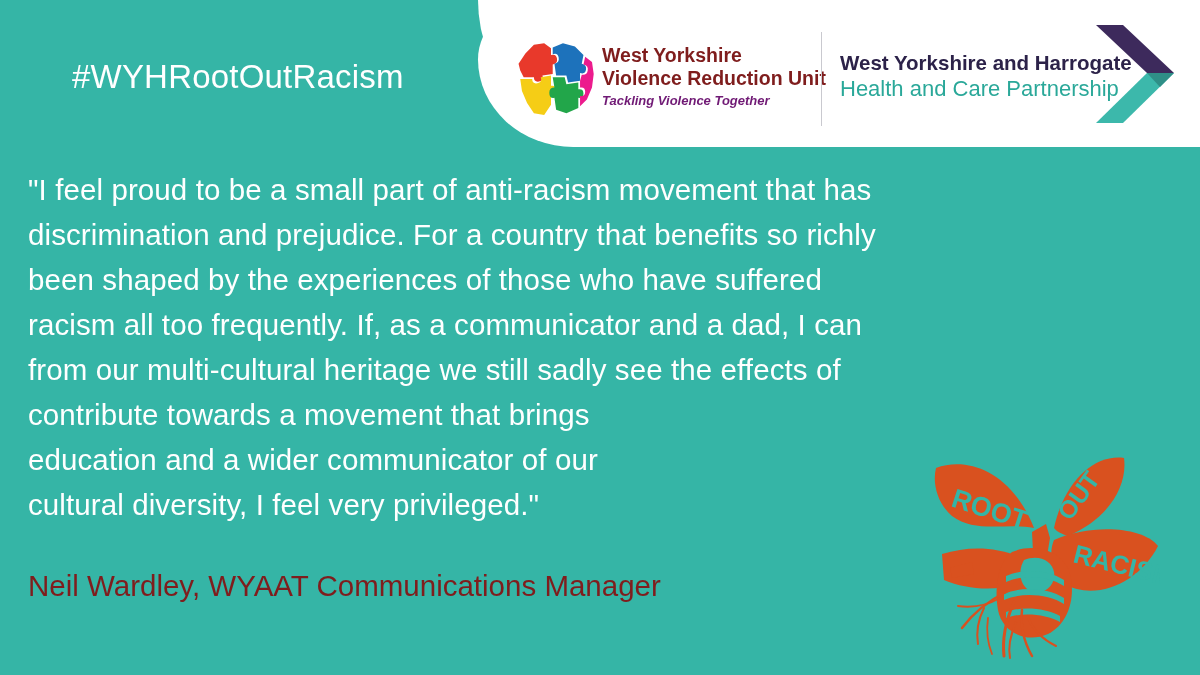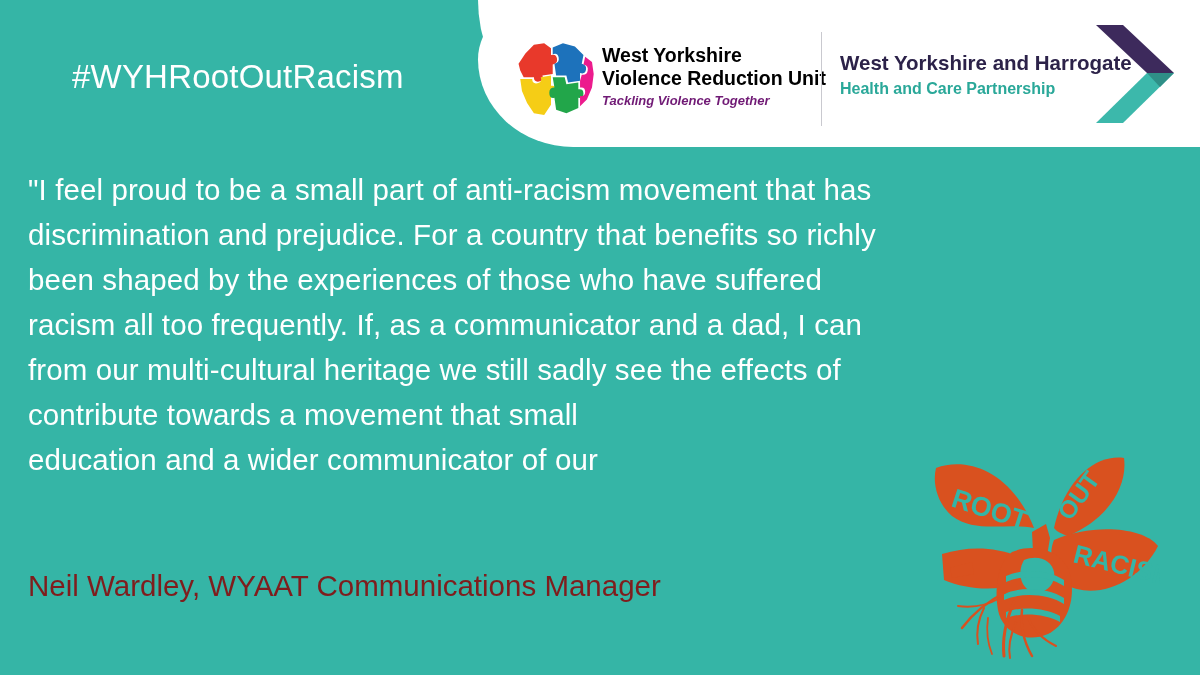--- a/index.html
+++ b/index.html
@@ -73,21 +73,21 @@
   }
   .vru-text {
     position: absolute;
     left: 602px;
     top: 44px;
     width: 205px;
   }
   .vru-line1, .vru-line2 {
     font-size: 19.5px;
     font-weight: bold;
-    color: #000000;
+    color: #7f1d1d;
     line-height: 23px;
     white-space: nowrap;
   }
   .vru-tagline {
     margin-top: 3px;
     font-size: 13px;
     font-style: italic;
     font-weight: bold;
     color: #701a75;
     white-space: nowrap;
@@ -111,26 +111,26 @@
     width: 275px;
   }
   .hcp-line1 {
     font-size: 20.5px;
     font-weight: bold;
     color: #2c2249;
     line-height: 26px;
     white-space: nowrap;
   }
   .hcp-line2 {
-    font-size: 16px;
-    font-weight: bold;
+    font-size: 22px;
+    font-weight: normal;
     color: #2aa899;
     line-height: 26px;
     white-space: nowrap;
-    text-align: left;
+    text-align: center;
     padding-right: 2px;
   }
   .hcp-chevron {
     position: absolute;
     left: 1096px;
     top: 25px;
     width: 78px;
     height: 98px;
   }
 
@@ -216,22 +216,23 @@
       </svg>
     </span>
   </div>
 
   <div class="quote">
     <div class="quote-line">"I feel proud to be a small part of anti-racism movement that has</div>
     <div class="quote-line">discrimination and prejudice. For a country that benefits so richly</div>
     <div class="quote-line">been shaped by the experiences of those who have suffered</div>
     <div class="quote-line">racism all too frequently. If, as a communicator and a dad, I can</div>
     <div class="quote-line">from our multi-cultural heritage we still sadly see the effects of</div>
-    <div class="quote-line">contribute towards a movement that small</div>
+    <div class="quote-line">contribute towards a movement that brings</div>
     <div class="quote-line">education and a wider communicator of our</div>
+    <div class="quote-line">cultural diversity, I feel very privileged."</div>
   </div>
 
   <div class="attribution">Neil Wardley, WYAAT Communications Manager</div>
 
   <span class="ror-logo">
     <svg viewBox="0 0 232 218" width="232" height="218" xmlns="http://www.w3.org/2000/svg">
       <g fill="#d9511f">
 
         <path d="M8 26 C40 14 84 30 106 86 C80 80 48 92 24 74 C10 62 4 42 8 26 Z"></path>
 

